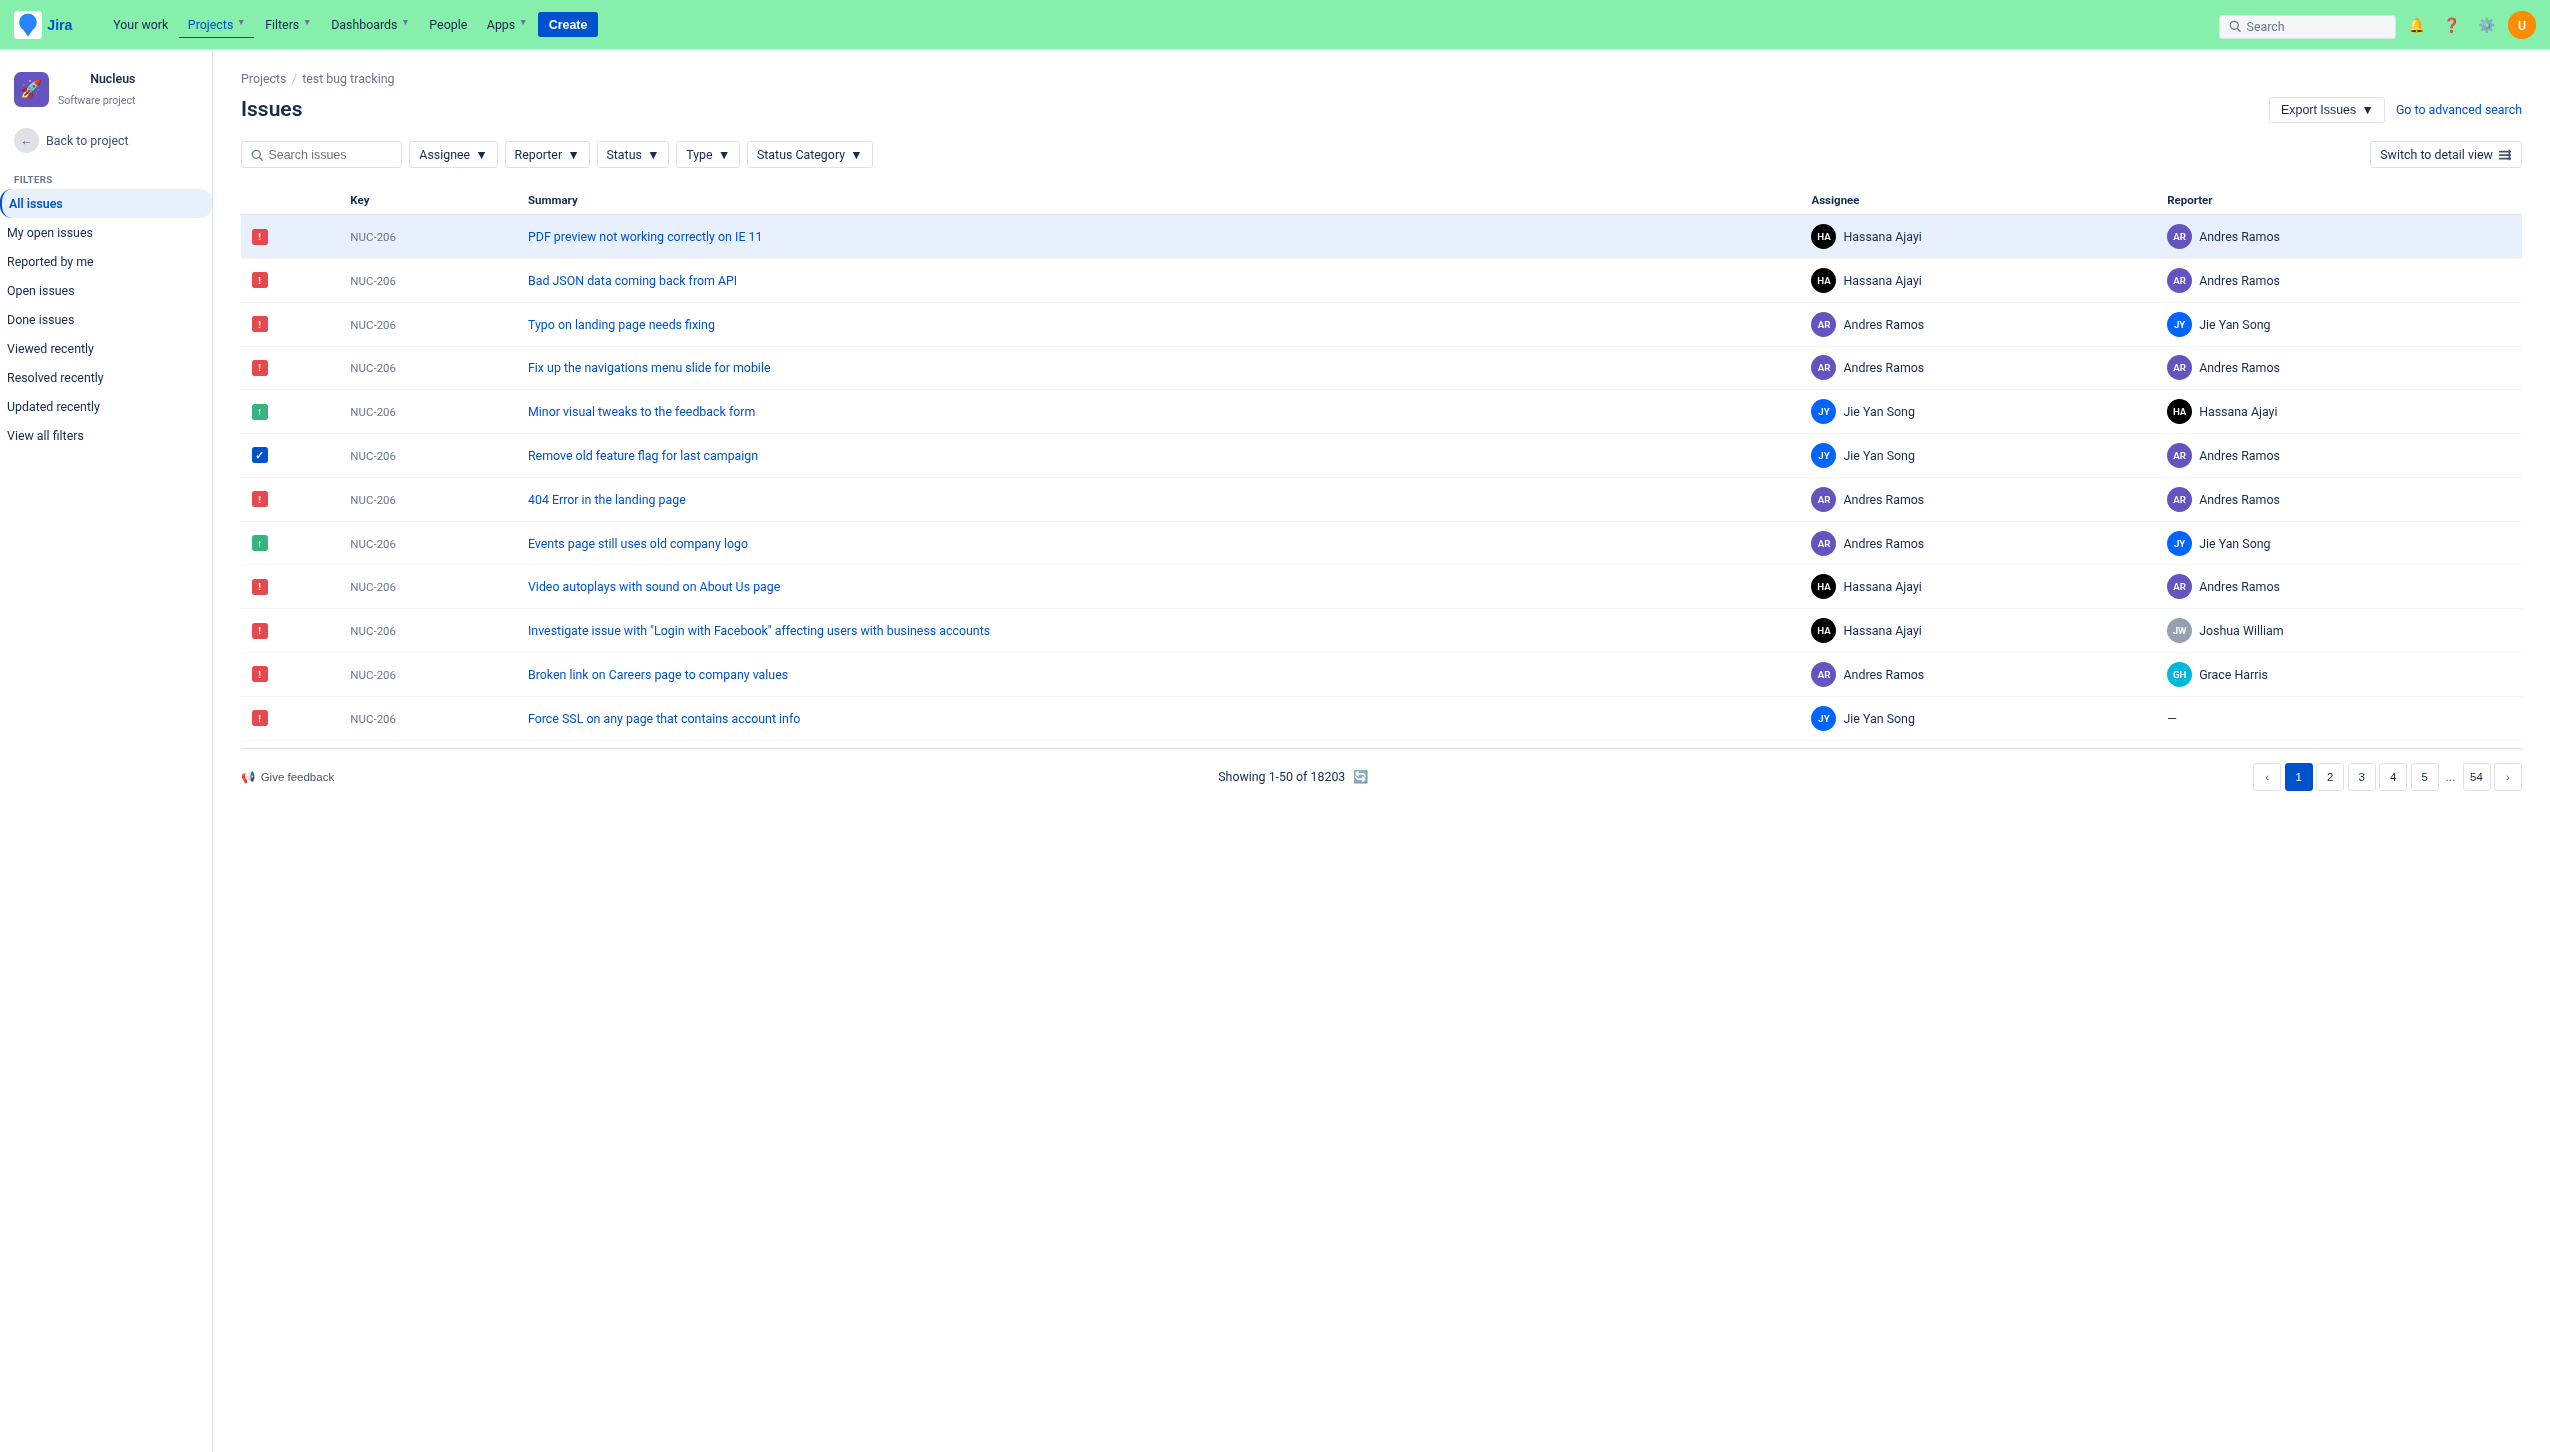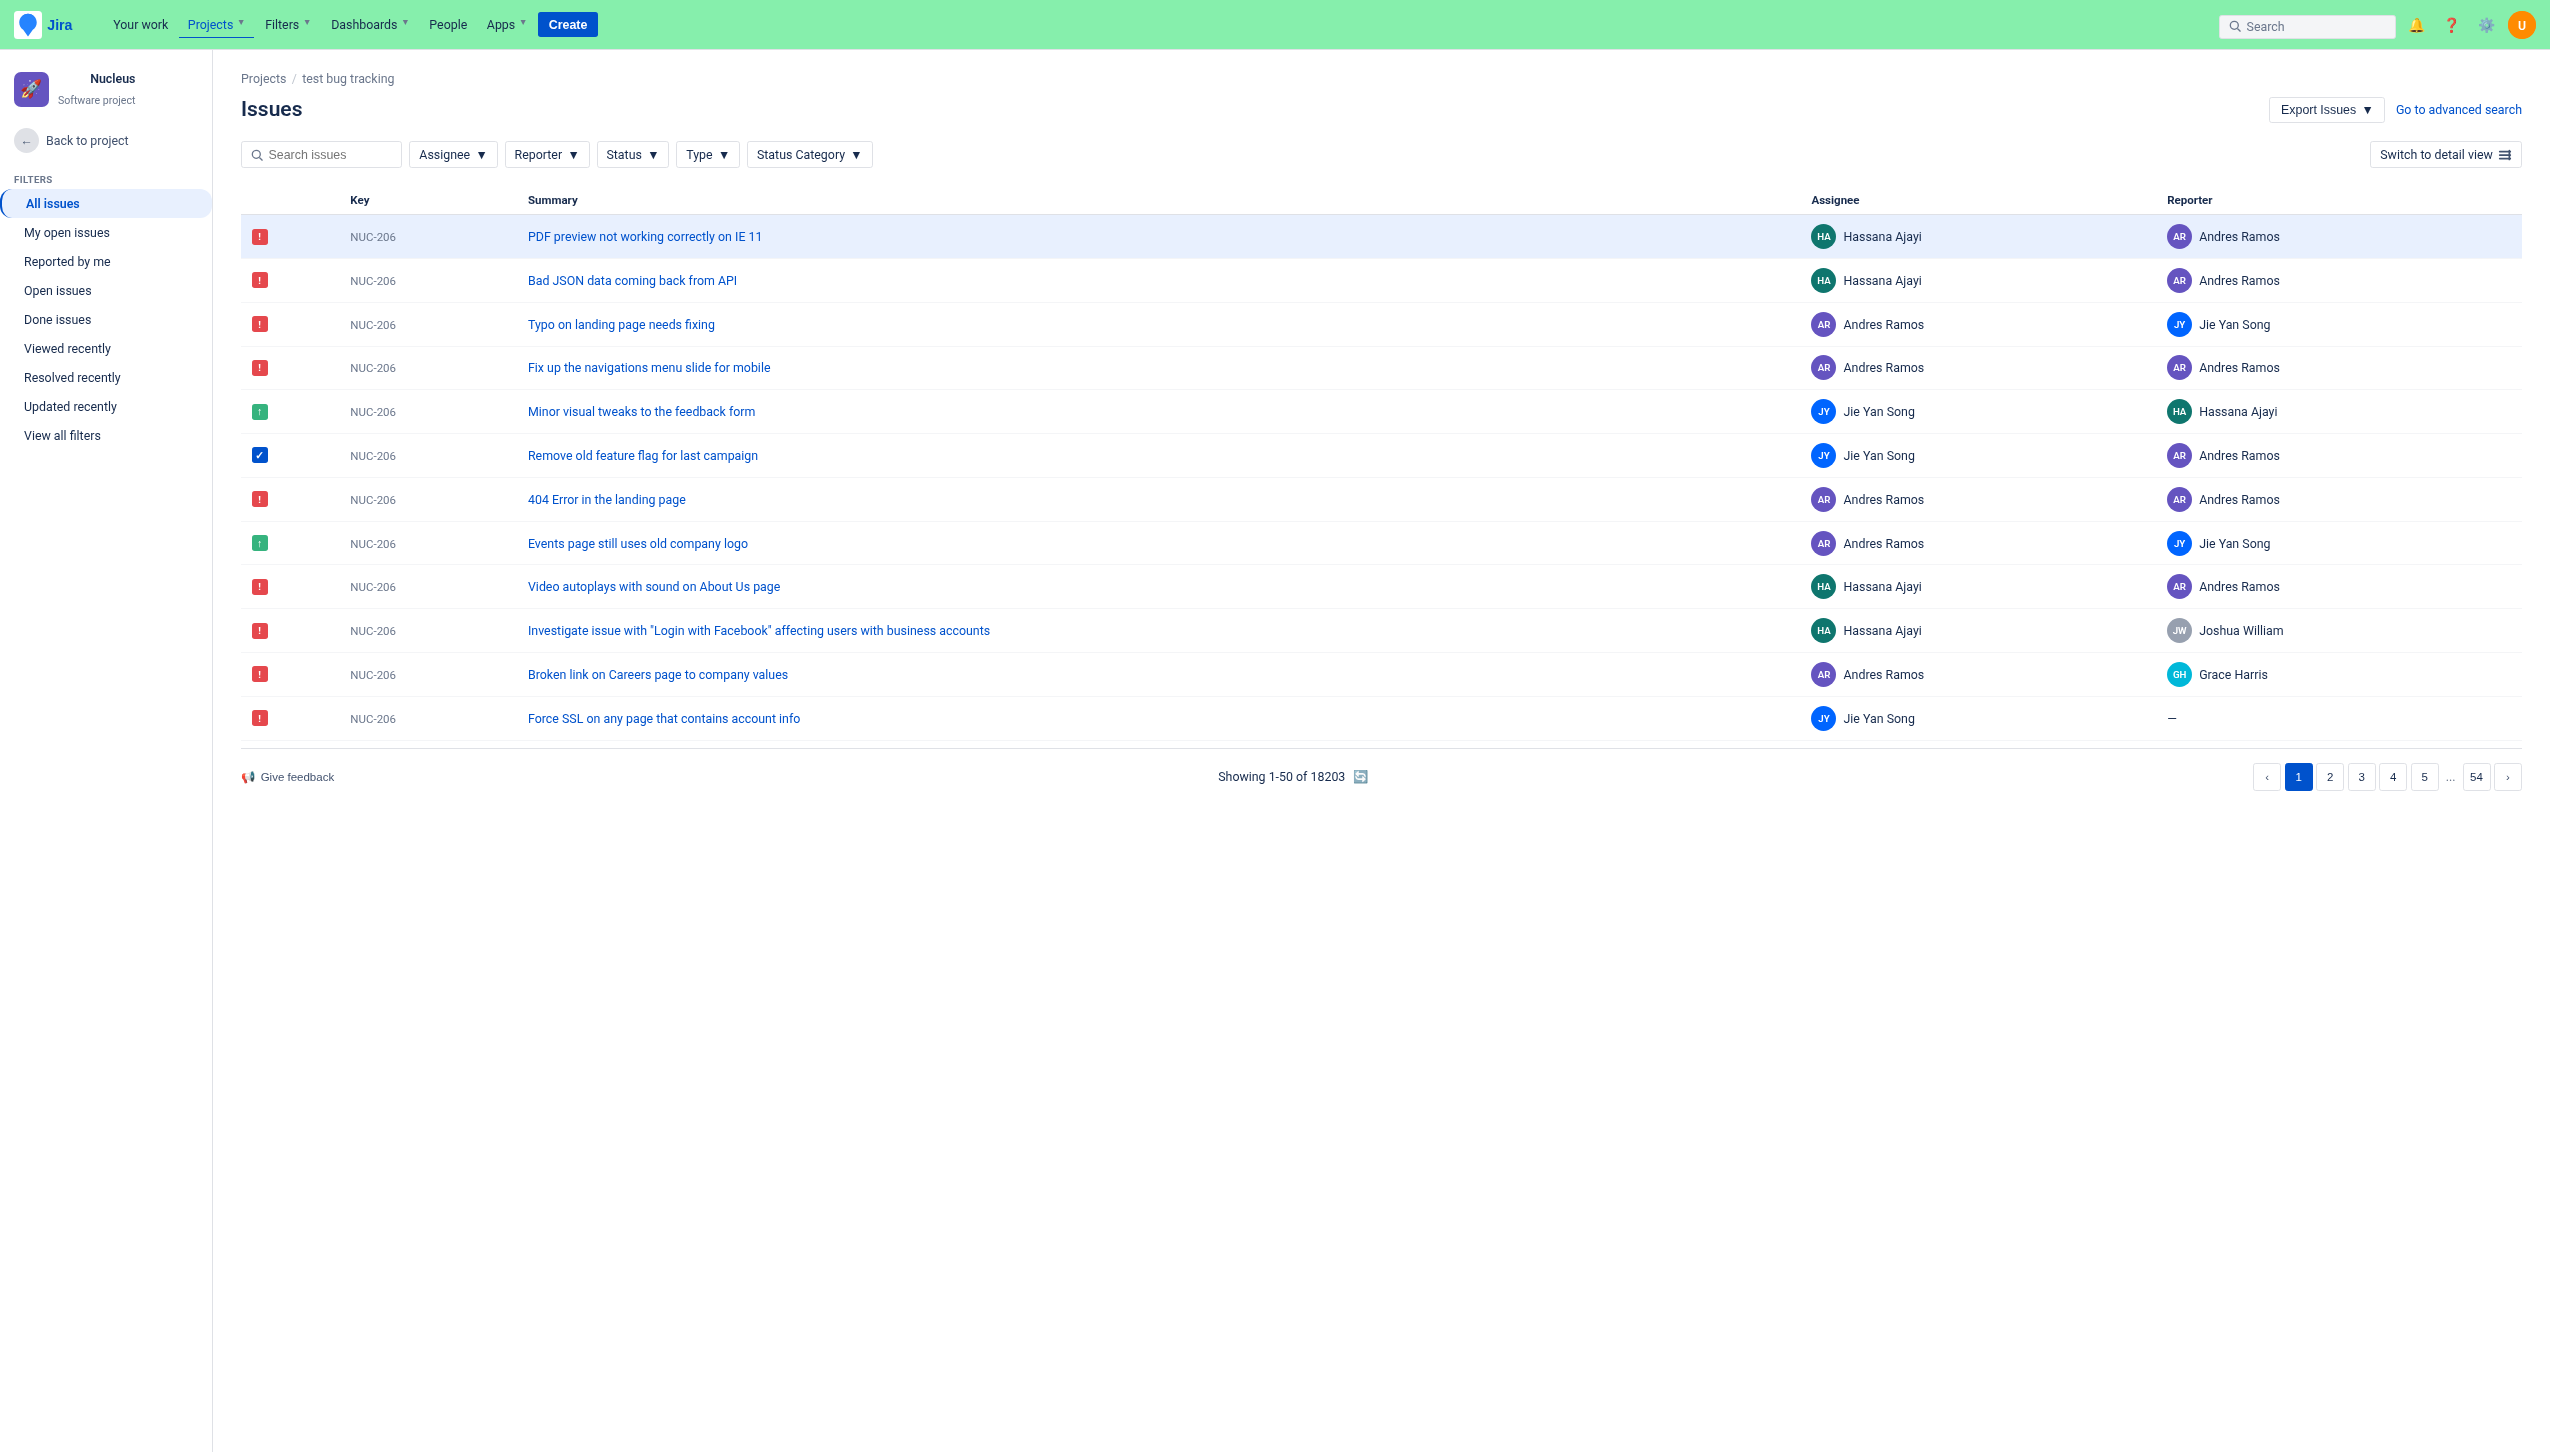--- a/index.html
+++ b/index.html
@@ -70,21 +70,21 @@
     }
     .back-circle {
       width: 25px; height: 25px; border-radius: 50%; background: #dfe1e6;
       display: flex; align-items: center; justify-content: center; font-size: 12.4px;
     }
     .sidebar-section-title {
       font-size: 9.7px; font-weight: 700; color: #6b778c;
       padding: 7px 14px 3.5px; text-transform: uppercase; letter-spacing: 0.4px;
     }
     .sidebar-item {
-      padding: 7px 24px; cursor: pointer; color: #172b4d; font-size: 12.4px;
+      padding: 7px 7px; cursor: pointer; color: #172b4d; font-size: 12.4px;
       border-radius: 12px;
     }
     .sidebar-item.active { background: #e8f0fe; color: #0052cc; font-weight: 600; border-left: 2.7px solid #0052cc; }
 
     
     .main-content { flex: 1; overflow-y: auto; padding: 21px 28px; }
 
     .breadcrumb {
       display: flex; align-items: center; gap: 5.3px;
       font-size: 12.4px; color: #6b778c; margin-bottom: 10.6px;
@@ -169,21 +169,21 @@
     .page-btn {
       width: 28px; height: 28px; border-radius: 2.7px; border: 0.9px solid #dfe1e6;
       display: flex; align-items: center; justify-content: center;
       cursor: pointer; font-size: 11.5px; color: #172b4d; background: #fff;
     }
     .page-btn.active { background: #0052cc; color: #fff; border-color: #0052cc; }
     .page-btn.arrow { color: #42526e; }
     .page-ellipsis { padding: 0 3.5px; color: #6b778c; }
 
     
-    .av-orange { background: #0f766e; }
+    .av-orange { background: #000000; }
     .av-blue { background: #0065ff; }
     .av-purple { background: #6554c0; }
     .av-teal { background: #00b8d9; }
     .av-gray { background: #97a0af; }
   </style>
 </head>
 <body>
 
 <nav class="topnav">
   <div class="topnav-logo">

